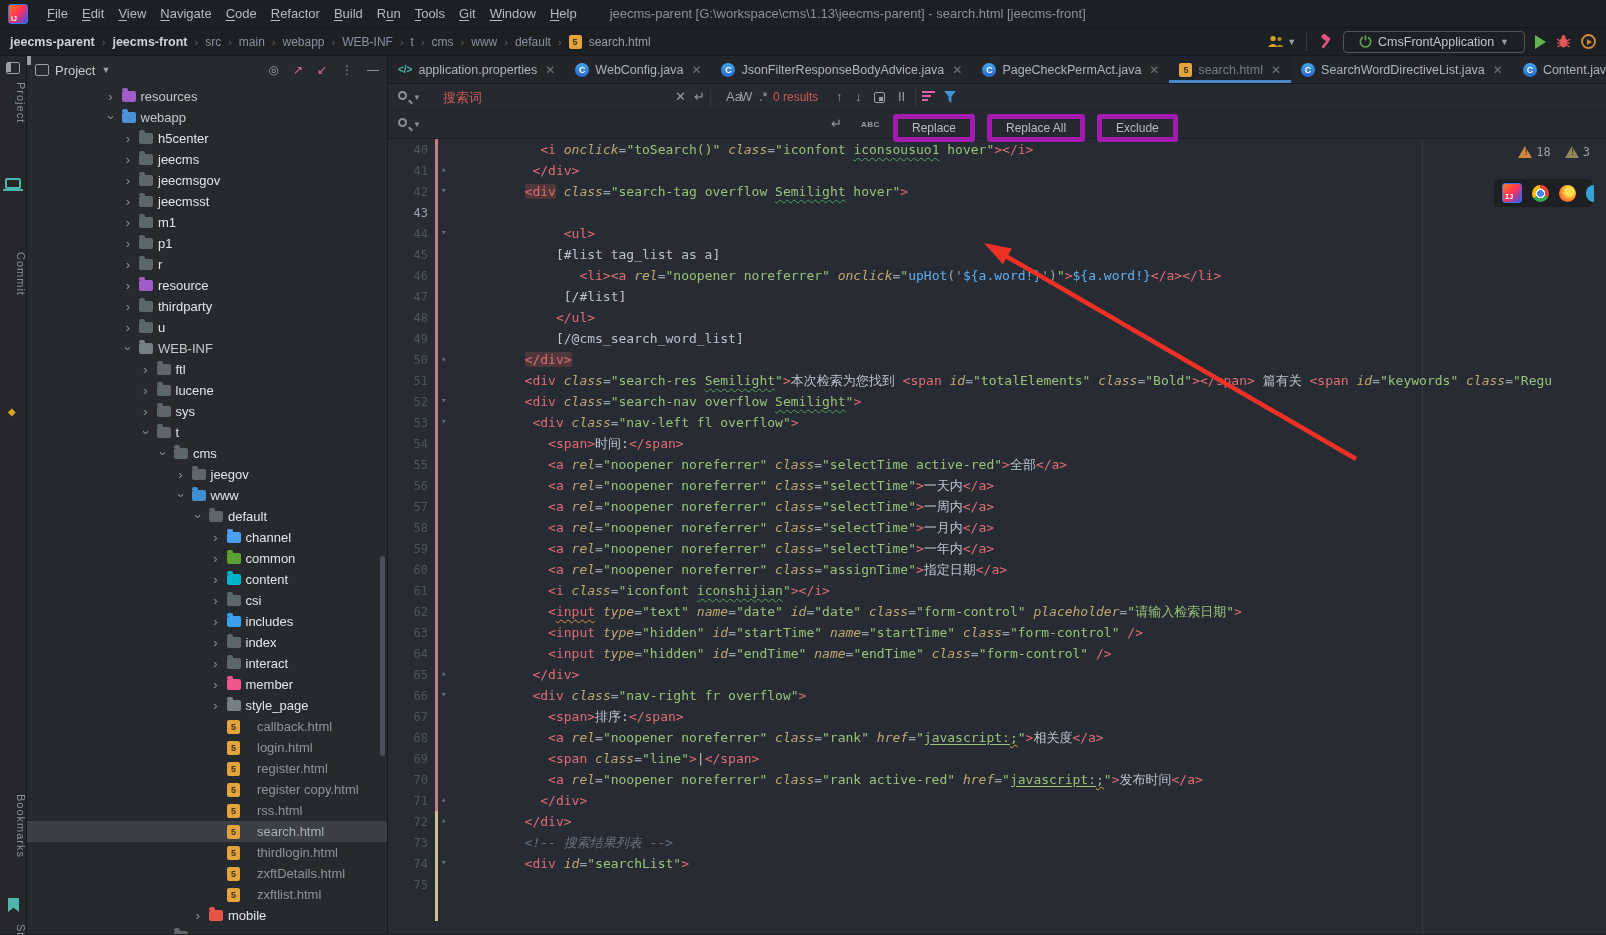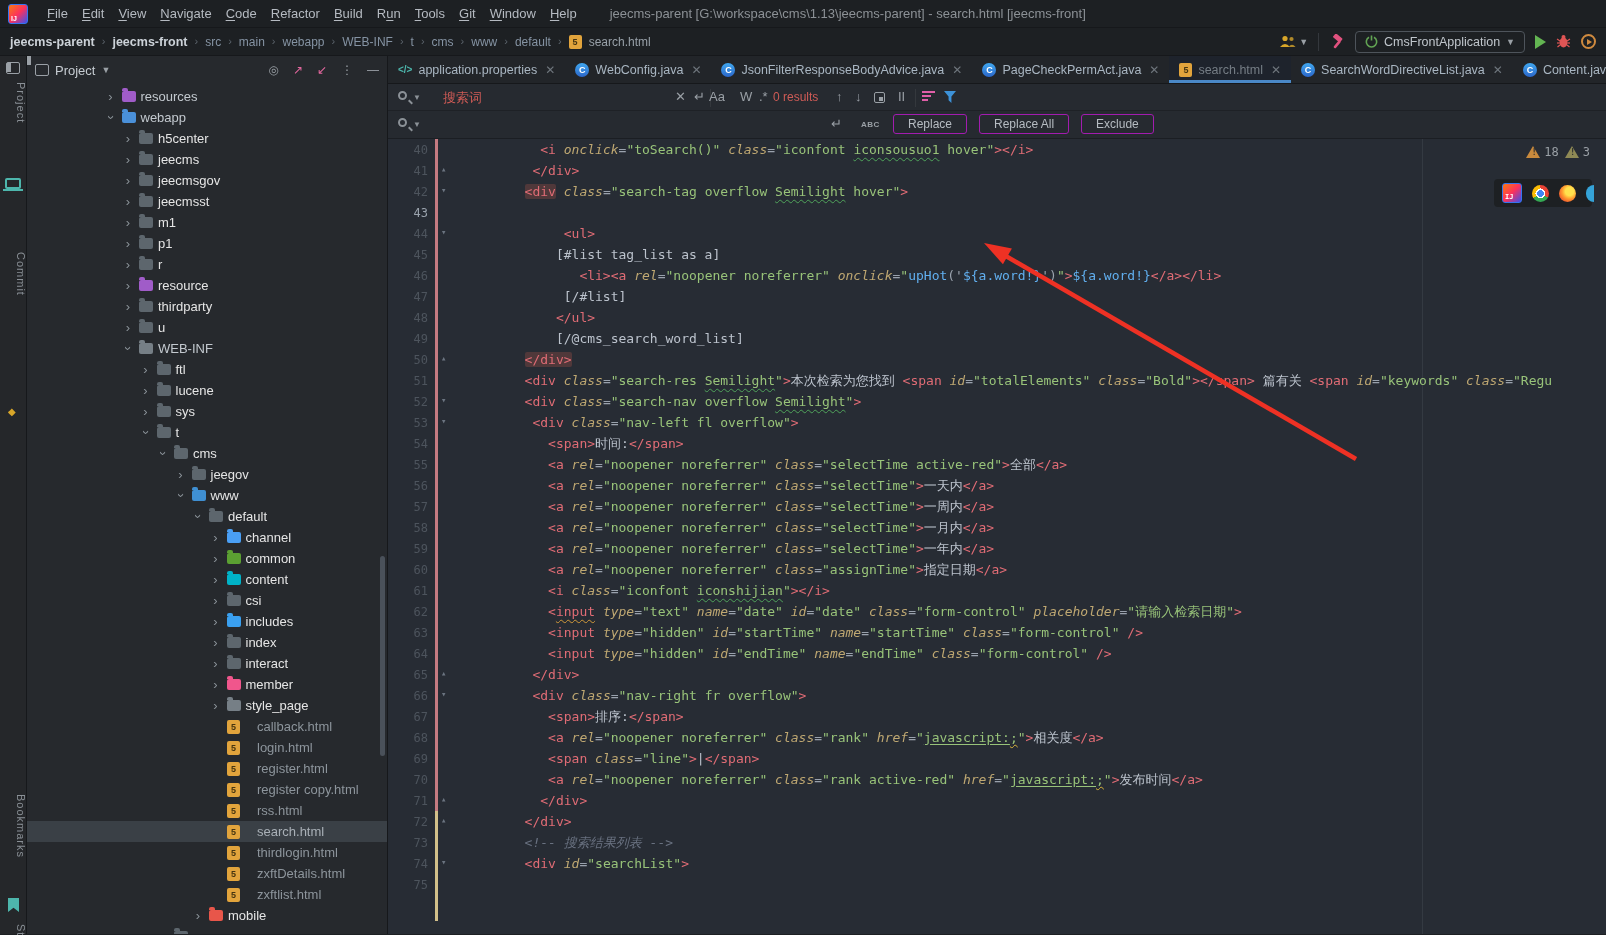--- a/index.html
+++ b/index.html
@@ -14,30 +14,30 @@
     background:linear-gradient(135deg,#f97a12,#fc315c 50%,#3b51f0); position:relative; margin-right:10px; }
   .ij-logo::after { content:"IJ"; position:absolute; left:2px; bottom:1px; color:#fff;
     font-size:7px; font-weight:bold; }
   .mi { color:#b5bac1; font-size:13px; padding:3px 7px; cursor:default; }
   .mi u { text-decoration:underline; text-underline-offset:2px; }
   .wintitle { color:#8c9196; font-size:13px; margin-left:24px; white-space:nowrap; }
 
   
   .navbar { height:28px; background:#1d2023; border-bottom:1px solid #16181b;
     display:flex; align-items:center; padding:0 10px; }
-  .crumbs { display:flex; gap:7px; font-size:12px; white-space:nowrap; }
+  .crumbs { display:flex; align-items:center; gap:7px; font-size:12px; white-space:nowrap; }
   .crumb { color:#8593a3; }
   .crumb.bold { color:#ccd2d8; font-weight:bold; font-size:12.5px; }
   .crumb.last { color:#98a0a8; }
   .csep { color:#5c646c; font-size:11px; }
   .runtools { margin-left:auto; display:flex; align-items:center; gap:10px; }
   .vsep { width:1px; height:18px; background:#34383d; }
   .caret-dn { color:#9aa0a6; font-size:9px; }
   .runpill { display:flex; align-items:center; gap:6px; border:1px solid #4e545b; border-radius:4px;
-    height:22px; padding:0 9px; color:#c0c6cc; font-size:12.5px; }
+    height:22px; padding:0 15px; color:#c0c6cc; font-size:12.5px; }
   .play-tri { width:0; height:0; border-left:11px solid #63b552; border-top:7px solid transparent;
     border-bottom:7px solid transparent; }
   .profiler { width:15px; height:15px; border:2px solid #cf8a3f; border-radius:50%; position:relative; }
   .profiler::after { content:""; position:absolute; left:4px; top:2.5px; border-left:5px solid #cf8a3f;
     border-top:3px solid transparent; border-bottom:3px solid transparent; }
 
   
   .main { display:flex; height:878px; }
   .stripe { width:27px; background:#25272a; border-right:1px solid #16181b; position:relative; }
   .stripe .vtext { position:absolute; left:0; width:27px; color:#8a9096; font-size:11px;
@@ -106,21 +106,21 @@
   .sq-ico { position:absolute; left:486px; top:8px; width:11px; height:11px; border:1.5px solid #9aa0a6;
     border-radius:2px; }
   .sq-ico::after { content:""; position:absolute; right:1px; bottom:1px; width:4px; height:4px; background:#9aa0a6; }
   .filter-pink { position:absolute; left:534px; top:7px; width:13px; height:12px; }
   .filter-pink i { display:block; height:2px; background:#e05fa8; margin-bottom:2px; }
   .filter-pink i:nth-child(2){ width:9px; } .filter-pink i:nth-child(3){ width:6px; }
   .funnel { position:absolute; left:556px; top:7px; width:12px; height:12px; background:#3d92d8;
     clip-path:polygon(0 0,100% 0,62% 45%,62% 100%,38% 78%,38% 45%); }
   .abc { position:absolute; left:473px; top:9px; color:#9aa0a6; font-size:8px; font-weight:bold; letter-spacing:0.5px; }
   .fbtns { position:absolute; left:505px; top:3px; display:flex; gap:12px; }
-  .fbtn { border:1px solid #a21caf; border-radius:3px; background:transparent; color:#b6bcc2;
+  .fbtn { border:5px solid #a21caf; border-radius:3px; background:transparent; color:#b6bcc2;
     font-size:12px; padding:2px 14px; font-family:"Liberation Sans",sans-serif; }
 
   
   .code { position:relative; flex:1; overflow:hidden; font-family:"DejaVu Sans Mono", monospace;
     font-size:13px; }
   .guide { position:absolute; left:1034px; top:0; bottom:0; width:1px; background:#343a42; }
   .chg-pink { position:absolute; left:47px; top:0; width:3px; height:672px; background:#c57b82; }
   .chg-cream { position:absolute; left:47px; top:672px; width:3px; height:110px; background:#d2c08a; }
   .cl { height:21px; display:flex; align-items:center; position:relative; }
   .ln { width:40px; text-align:right; color:#4d545d; font-size:12px; flex:none; }
@@ -136,21 +136,21 @@
   .tk-gw { color:#e06c75; text-decoration:underline wavy #d19a3a 1px; text-underline-offset:3px; }
   .tk-sl { color:#98c379; text-decoration:underline; text-underline-offset:2px; }
   .tk-slw { color:#98c379; text-decoration:underline wavy #d8b23a 1px; text-underline-offset:2px; }
   .caret { display:inline-block; width:2px; height:15px; background:#e8eaed; vertical-align:-3px; }
 
   .warnwidget { position:absolute; right:16px; top:6px; display:flex; align-items:center; gap:4px; }
   .tri { width:0; height:0; border-left:7px solid transparent; border-right:7px solid transparent;
     border-bottom:12px solid #c98a3d; position:relative; }
   .tri.olive { border-bottom-color:#8f8a55; }
   .tri::after { content:"!"; position:absolute; left:-1.5px; top:2px; color:#26292d; font-size:8px; font-weight:bold; }
-  .warncount { color:#9aa0a6; font-size:12px; margin-right:2px; }
+  .warncount { color:#9aa0a6; font-size:12px; margin-right:10px; }
   .browserbar { position:absolute; right:14px; top:40px; display:flex; align-items:center; gap:10px;
     background:#1d2023; padding:4px 8px; border-radius:4px; }
   .bij { width:20px; height:20px; border:1px solid #3574f0; border-radius:3px;
     background:linear-gradient(135deg,#f97a12,#fc315c 50%,#3b51f0); position:relative; }
   .bij::after { content:"IJ"; position:absolute; left:2px; bottom:1px; color:#fff; font-size:7px; font-weight:bold; }
   .chrome { width:17px; height:17px; border-radius:50%;
     background:radial-gradient(circle at 50% 50%, #4285f4 0 3.5px, #fff 3.5px 5px, transparent 5px),
       conic-gradient(#ea4335 0 33%, #34a853 0 66%, #fbbc05 0 100%); }
   .firefox { width:17px; height:17px; border-radius:50%;
     background:radial-gradient(circle at 62% 38%, #ffe14d 0 28%, #ff9a2e 50%, #e8442e 85%); }
@@ -514,21 +514,21 @@
         </div>
 
       <div class="findbar">
         <div class="frow frow1">
           <span class="mag"></span>
           <span class="mag-caret">▼</span>
           <span class="fquery">搜索词</span>
           <span class="fic" style="left:287px;">✕</span>
           <span class="fic" style="left:306px;">↵</span>
           <span class="vsep" style="position:absolute;left:322px;top:5px;"></span>
-          <span class="fic" style="left:321px;">Aa</span>
+          <span class="fic" style="left:338px;">Aa</span>
           <span class="fic" style="left:352px;">W</span>
           <span class="fic" style="left:371px;">.*</span>
           <span class="fresults">0 results</span>
           <span class="fic" style="left:448px;">↑</span>
           <span class="fic" style="left:467px;">↓</span>
           <span class="sq-ico"></span>
           <span class="fic" style="left:510px;">II</span>
           <span class="vsep" style="position:absolute;left:527px;top:5px;"></span>
           <span class="filter-pink">
               <i></i>

